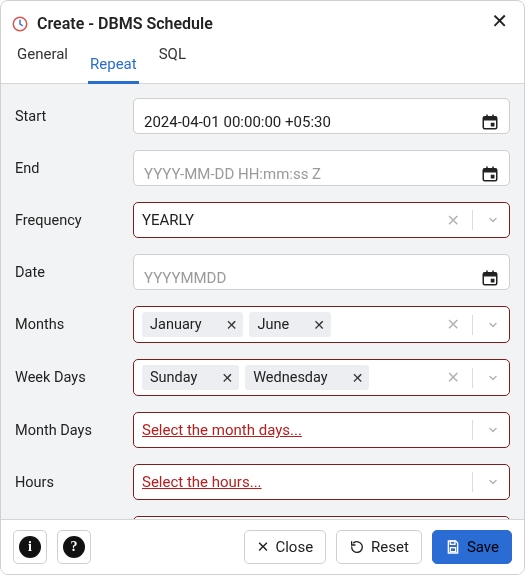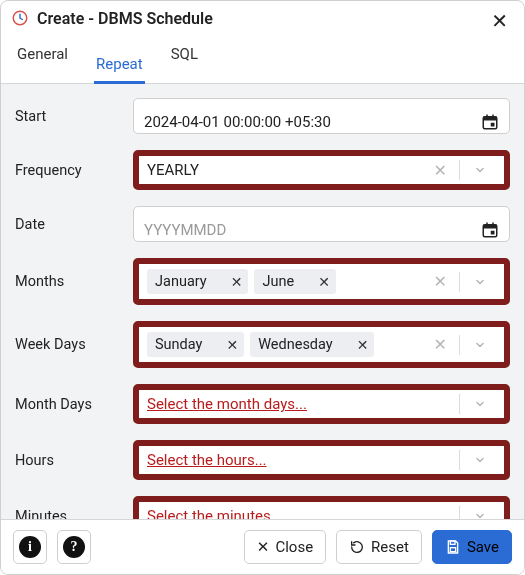--- a/index.html
+++ b/index.html
@@ -7,31 +7,31 @@
   body { width: 525px; height: 575px; background: #fff; }
 
   .dialog {
     width: 525px; height: 575px;
     border: 1px solid #d0d0d0; border-radius: 8px;
     display: flex; flex-direction: column;
     overflow: hidden;
   }
 
   .titlebar {
-    display: flex; align-items: flex-start;
+    display: flex; align-items: flex-end;
     padding: 8px 12px 6px 10px;
     gap: 8px;
   }
   .titlebar .title { font-size: 16px; font-weight: 600; color: #222; flex: 1; }
   .close-x { font-size: 20px; color: #222; cursor: pointer; padding: 2px 4px; line-height: 1; }
 
   .clock-icon-svg { width: 18px; height: 18px; display: block; }
 
   .tabs {
-    display: flex; gap: 24px;
+    display: flex; gap: 18px;
     padding: 0 14px;
     border-bottom: 1px solid #d6d6d6;
   }
   .tab {
     padding: 6px 2px 8px 2px;
     font-size: 15px; color: #333;
     cursor: pointer;
     border-bottom: 3px solid transparent;
     margin-bottom: -1px;
   }
@@ -58,23 +58,23 @@
     height: 36px; display: flex; align-items: center;
     padding: 12px 8px 0 10px;
   }
   .input-text {
     flex: 1; font-size: 15px; color: #222; white-space: nowrap; overflow: hidden;
   }
   .input-text.placeholder { color: #9a9a9a; }
   .input-wrap .trail-icon { color: #222; font-size: 18px; padding: 0 2px; cursor: pointer; display:flex; align-items:center; }
 
   .select-wrap {
-    background: #fff; border: 6px solid #7f1d1d; border-radius: 5px;
+    background: #fff; border: 1px solid #7f1d1d; border-radius: 5px;
     min-height: 36px; display: flex; align-items: center;
-    padding: 3px 12px 3px 8px;
+    padding: 3px 4px 3px 8px;
     gap: 4px;
   }
   .select-value { flex: 1; font-size: 15px; color: #222; display:flex; flex-wrap:wrap; gap:6px; align-items:center; padding: 2px 0;}
   .select-value.placeholder { color: #b91c1c; text-decoration: underline; }
   .select-sep { width: 1px; height: 20px; background: #dcdcdc; margin: 0 6px; }
   .select-clear { color: #b5b5b5; font-size: 16px; padding: 0 2px; cursor: pointer; }
   .select-caret { color: #b5b5b5; padding: 0 6px 0 4px; cursor: pointer; display:flex; align-items:center;}
   .chevron-svg { width: 12px; height: 12px; display:block; }
 
   .chip {
@@ -155,20 +155,37 @@
                 <rect x="3" y="5" width="18" height="5" fill="#222"></rect>
                 <rect x="7" y="2" width="2" height="5" fill="#222"></rect>
                 <rect x="15" y="2" width="2" height="5" fill="#222"></rect>
                 <rect x="13" y="13" width="5" height="5" fill="#222"></rect>
               </svg>
           </span>
         </div>
       </div>
     </div>
 
+    <div class="row">
+      <div class="label">End</div>
+      <div class="field">
+        <div class="input-wrap">
+          <span class="input-text placeholder">YYYY-MM-DD HH:mm:ss Z</span>
+          <span class="trail-icon">
+            <svg class="cal-svg" viewBox="0 0 24 24">
+                <rect x="3" y="5" width="18" height="16" rx="2" fill="none" stroke="#222" stroke-width="2"></rect>
+                <rect x="3" y="5" width="18" height="5" fill="#222"></rect>
+                <rect x="7" y="2" width="2" height="5" fill="#222"></rect>
+                <rect x="15" y="2" width="2" height="5" fill="#222"></rect>
+                <rect x="13" y="13" width="5" height="5" fill="#222"></rect>
+              </svg>
+          </span>
+        </div>
+      </div>
+    </div>
 
     <div class="row">
       <div class="label">Frequency</div>
       <div class="field">
         <div class="select-wrap">
           <span class="select-value">YEARLY</span>
           <span class="select-clear">✕</span>
           <span class="select-sep"></span>
           <span class="select-caret">
             <svg class="chevron-svg" viewBox="0 0 24 24">

